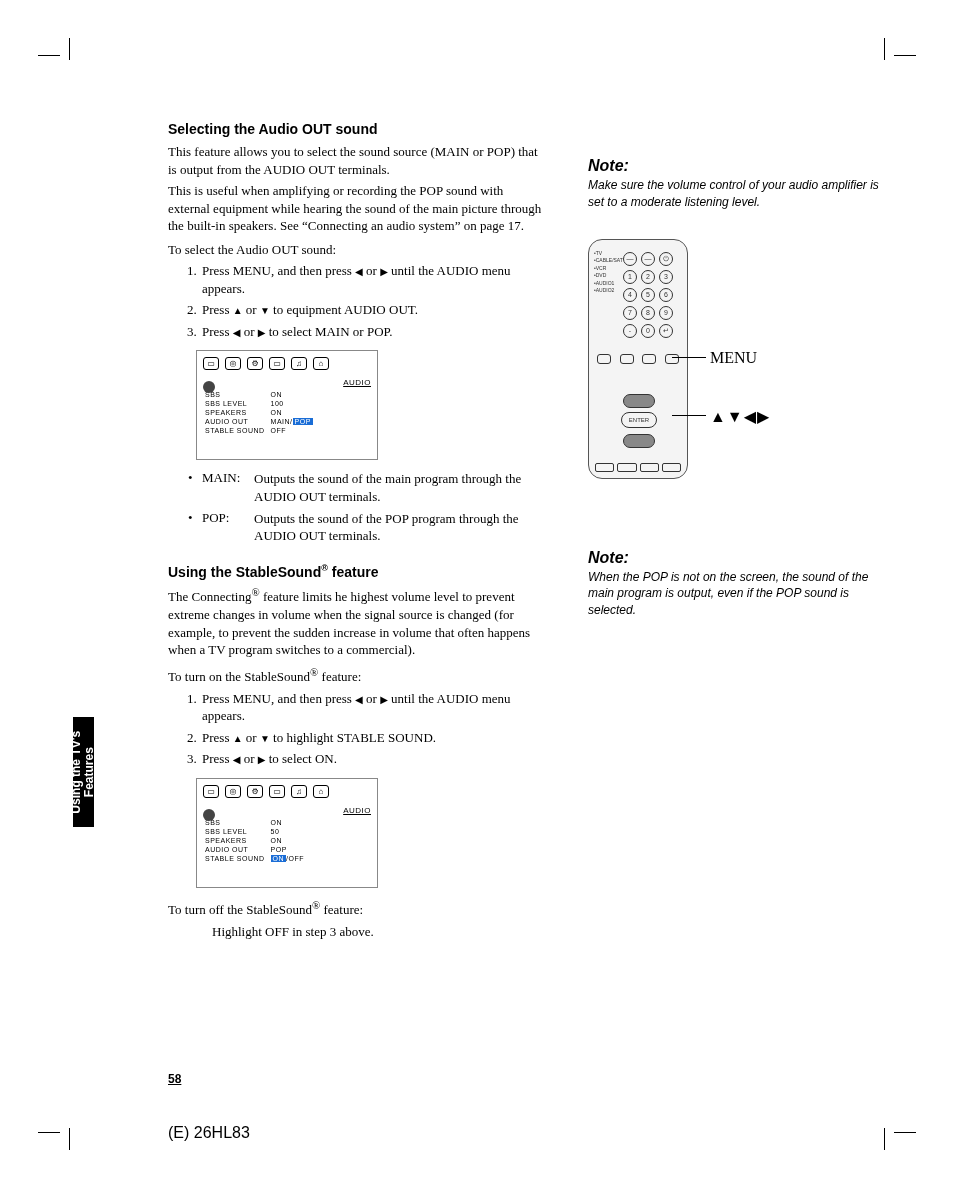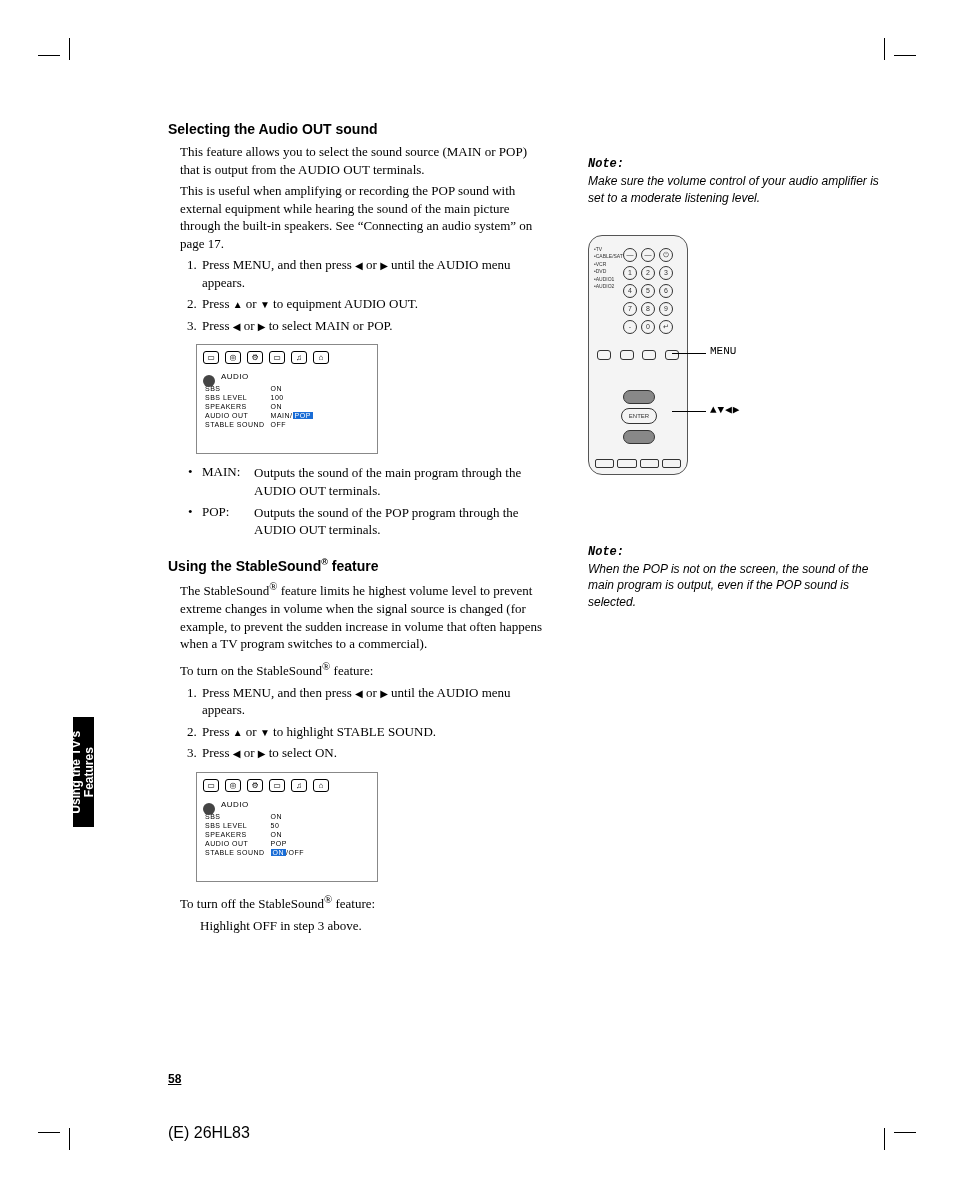--- a/index.html
+++ b/index.html
@@ -2,54 +2,54 @@
 <html><head>
 <meta charset="utf-8">
 <style>
   * { margin:0; padding:0; box-sizing:border-box; }
   body { font-family:Georgia,'Times New Roman',serif; font-size:13px; color:#000; background:#fff; width:954px; height:1188px; position:relative; }
   .page { position:absolute; left:168px; top:121px; width:720px; }
   .main-col { width:380px; float:left; }
   .side-col { width:300px; float:right; margin-top:36px; }
   h2 { font-family:Arial,Helvetica,sans-serif; font-weight:bold; font-size:14px; margin-bottom:6px; }
   h2 sup { font-size:9px; }
-  p { line-height:1.35; margin-bottom:4px;margin-left:12px; }
+  p { line-height:1.35; margin-bottom:4px; }
   .inst { margin-top:6px; margin-bottom:4px; }
   ol { margin-left:32px; margin-top:4px; margin-bottom:8px; }
   ol li { padding-left:2px; margin-bottom:4px; line-height:1.35; }
   .tri { font-family:Arial,sans-serif; font-size:10px; }
   .defs { margin:8px 0 18px 20px; }
   .defs .row { display:flex; margin-bottom:4px; }
   .defs .b { width:14px; }
   .defs .l { width:52px; }
   .defs .d { flex:1; line-height:1.35; }
   .osd { width:182px; height:110px; border:1px solid #888; margin:10px 0 10px 28px; background:#fff; padding:6px; font-family:Arial,sans-serif; font-size:7px; position:relative; }
   .osd .icons { display:flex; gap:6px; margin-bottom:8px; }
   .osd .icons span { width:16px; height:13px; border:1.5px solid #000; border-radius:3px; display:flex; align-items:center; justify-content:center; font-size:8px; }
-  .osd .title { font-size:8px; margin-left:18px; margin-bottom:2px; letter-spacing:0.5px; }
+  .osd .title { font-size:8px; text-decoration:underline; margin-left:18px; margin-bottom:2px; letter-spacing:0.5px;text-align:right; }
   .osd .knob { position:absolute; left:6px; top:30px; width:12px; height:12px; border-radius:50%; background:#444; }
   .osd table { margin-left:0; letter-spacing:0.5px; }
   .osd td { padding:0 4px 0 0; white-space:nowrap; }
   .osd .hl { background:#1a6dd6; color:#fff; padding:0 2px; }
-  .note-h { font-family:Liberation Mono, monospace; font-weight:bold; font-style:italic; font-size:12px; margin-bottom:2px; }
+  .note-h { font-family:Liberation Sans, sans-serif; font-weight:bold; font-style:italic; font-size:16px; margin-bottom:2px; }
   .note-b { font-family:Arial,Helvetica,sans-serif; font-style:italic; font-size:12px; line-height:1.4; margin-bottom:28px; }
   .remote-blk { position:relative; height:250px; margin-bottom:60px; }
   .remote { width:100px; height:240px; border:1px solid #555; border-radius:14px; background:#f4f4f4; position:relative; font-family:Arial,sans-serif; font-size:5px; color:#333; }
   .remote .dev { position:absolute; left:5px; top:10px; line-height:1.5; }
   .remote .np { position:absolute; right:6px; top:12px; width:58px; display:flex; flex-wrap:wrap; gap:4px; }
   .remote .np span { width:14px; height:14px; border:1px solid #333; border-radius:50%; display:flex; align-items:center; justify-content:center; font-size:7px; }
   .remote .mid { position:absolute; left:8px; top:114px; right:8px; display:flex; justify-content:space-between; }
   .remote .mid span { width:14px; height:10px; border:1px solid #333; border-radius:3px; }
   .remote .dpad { position:absolute; left:18px; top:150px; width:64px; height:60px; }
   .remote .dpad .c { position:absolute; left:14px; top:22px; width:36px; height:16px; border:1px solid #333; border-radius:9px; display:flex; align-items:center; justify-content:center; font-size:6px; }
   .remote .dpad .u,.remote .dpad .d { position:absolute; left:16px; width:32px; height:14px; border:1px solid #333; border-radius:8px; background:#888; }
   .remote .dpad .u { top:4px; } .remote .dpad .d { bottom:2px; }
   .remote .bot { position:absolute; left:6px; bottom:6px; right:6px; display:flex; gap:3px; }
   .remote .bot span { flex:1; height:9px; border:1px solid #333; border-radius:2px; }
-  .callout { position:absolute; font-family:Liberation Mono, monospace; font-size:11px; }
+  .callout { position:absolute; font-family:Liberation Serif, serif; font-size:16px; }
   .callout .line { position:absolute; border-top:1px solid #000; }
   .tab { position:absolute; left:73px; top:717px; width:21px; height:110px; background:#000; color:#fff; font-family:Arial,Helvetica,sans-serif; font-weight:bold; font-size:12px; display:flex; align-items:center; justify-content:center; }
   .tab span { transform:rotate(-90deg); white-space:nowrap; line-height:1.1; text-align:center; }
   .pn { position:absolute; left:168px; top:1072px; font-family:Arial,Helvetica,sans-serif; font-weight:bold; font-size:12px;text-decoration:underline; }
   .ft { position:absolute; left:168px; top:1124px; font-family:Arial,Helvetica,sans-serif; font-size:16px; }
   .crop { position:absolute; width:36px; height:36px; }
   .crop::before,.crop::after { content:""; position:absolute; background:#000; }
   .crop.tl { left:38px; top:38px; } .crop.tr { right:38px; top:38px; }
   .crop.bl { left:38px; bottom:38px; } .crop.br { right:38px; bottom:38px; }
   .crop.tl::before { left:0; top:17px; width:22px; height:1px; } .crop.tl::after { left:31px; top:0; width:1px; height:22px; }
@@ -63,20 +63,21 @@
 <div class="crop tl"></div>
 <div class="crop tr"></div>
 <div class="crop bl"></div>
 <div class="crop br"></div>
 
 <div class="page">
   <div class="main-col">
     <h2>Selecting the Audio OUT sound</h2>
     <p>This feature allows you to select the sound source (MAIN or POP) that is output from the AUDIO OUT terminals.</p>
     <p>This is useful when amplifying or recording the POP sound with external equipment while hearing the sound of the main picture through the built-in speakers. See “Connecting an audio system” on page 17.</p>
+    <p class="inst">To select the Audio OUT sound:</p>
     <ol>
       <li><span>Press MENU, and then press </span><span class="tri">◀</span><span> or </span><span class="tri">▶</span><span> until the AUDIO menu appears.</span></li>
       <li><span>Press </span><span class="tri">▲</span><span> or </span><span class="tri">▼</span><span> to equipment AUDIO OUT.</span></li>
       <li><span>Press </span><span class="tri">◀</span><span> or </span><span class="tri">▶</span><span> to select MAIN or POP.</span></li>
     </ol>
 
     <div class="osd">
       <div class="icons">
           <span>▭</span>
           <span>◎</span>
@@ -120,21 +121,21 @@
           <div class="d">Outputs the sound of the main program through the AUDIO OUT terminals.</div>
         </div>
       <div class="row">
           <div class="b">•</div>
           <div class="l">POP:</div>
           <div class="d">Outputs the sound of the POP program through the AUDIO OUT terminals.</div>
         </div>
     </div>
 
     <h2><span>Using the StableSound</span><sup>®</sup><span> feature</span></h2>
-    <p><span>The StableSound</span><sup>®</sup><span> feature limits he highest volume level to prevent extreme changes in volume when the signal source is changed (for example, to prevent the sudden increase in volume that often happens when a TV program switches to a commercial).</span></p>
+    <p><span>The Connecting</span><sup>®</sup><span> feature limits he highest volume level to prevent extreme changes in volume when the signal source is changed (for example, to prevent the sudden increase in volume that often happens when a TV program switches to a commercial).</span></p>
     <p class="inst"><span>To turn on the StableSound</span><sup>®</sup><span> feature:</span></p>
     <ol>
       <li><span>Press MENU, and then press </span><span class="tri">◀</span><span> or </span><span class="tri">▶</span><span> until the AUDIO menu appears.</span></li>
       <li><span>Press </span><span class="tri">▲</span><span> or </span><span class="tri">▼</span><span> to highlight STABLE SOUND.</span></li>
       <li><span>Press </span><span class="tri">◀</span><span> or </span><span class="tri">▶</span><span> to select ON.</span></li>
     </ol>
 
     <div class="osd">
       <div class="icons">
           <span>▭</span>
@@ -166,21 +167,21 @@
             </tr>
         <tr>
               <td>STABLE SOUND</td>
               <td><span class="hl">ON</span><span>/OFF</span></td>
             </tr>
       </tbody>
         </table>
     </div>
 
     <p class="inst"><span>To turn off the StableSound</span><sup>®</sup><span> feature:</span></p>
-    <p style="margin-left:32px">Highlight OFF in step 3 above.</p>
+    <p style="margin-left:44px">Highlight OFF in step 3 above.</p>
   </div>
 
   <div class="side-col">
     <div class="note-h">Note:</div>
     <div class="note-b">Make sure the volume control of your audio amplifier is set to a moderate listening level.</div>
 
     <div class="remote-blk">
       <div class="remote">
         <div class="dev" style="white-space:pre">•TV
 •CABLE/SAT

